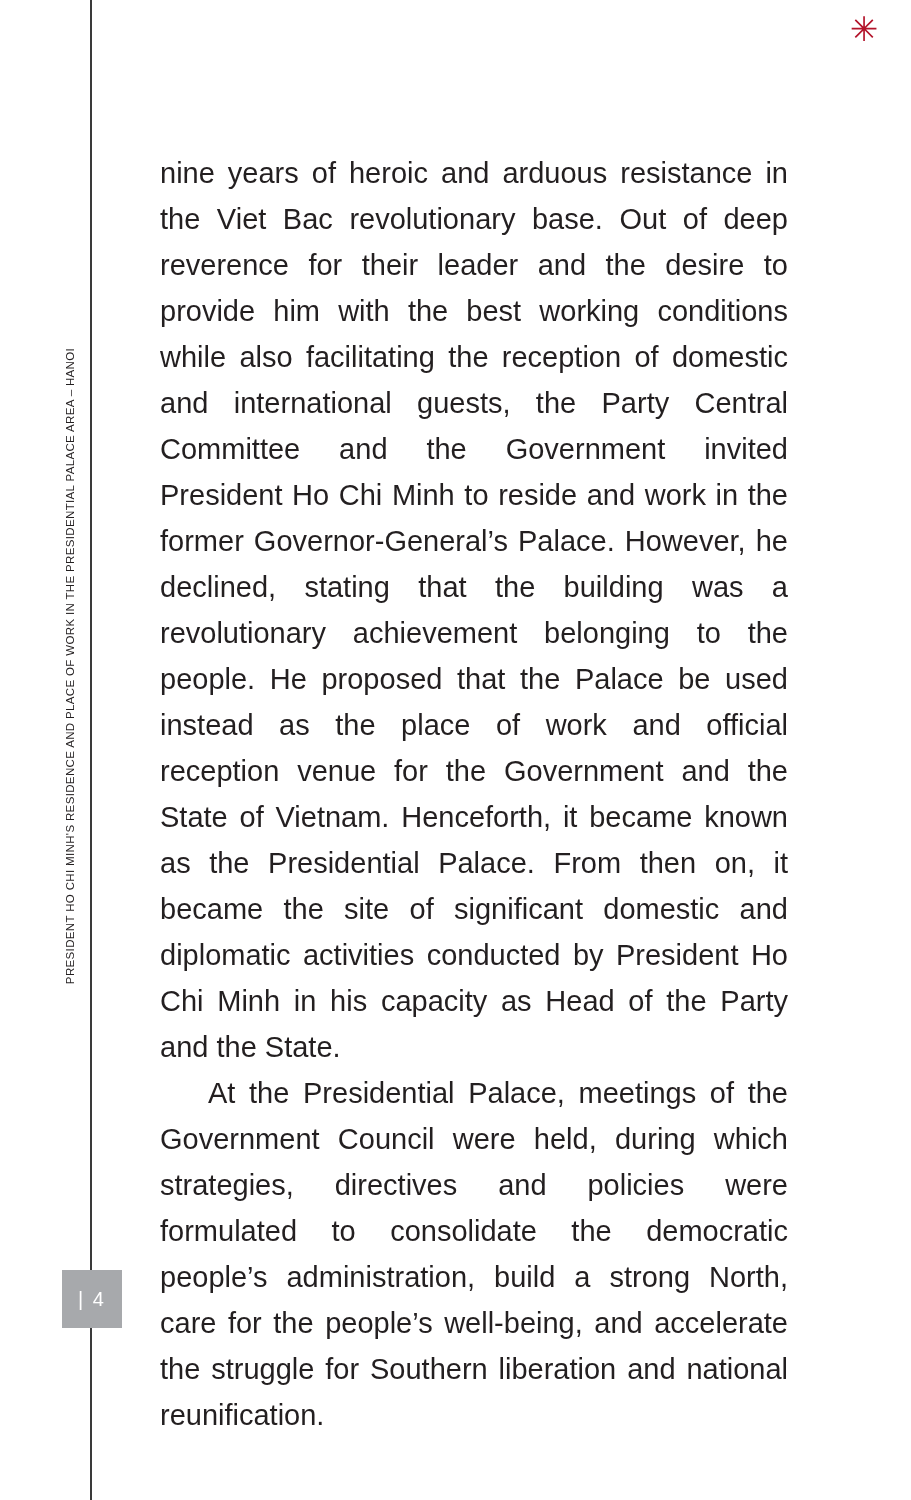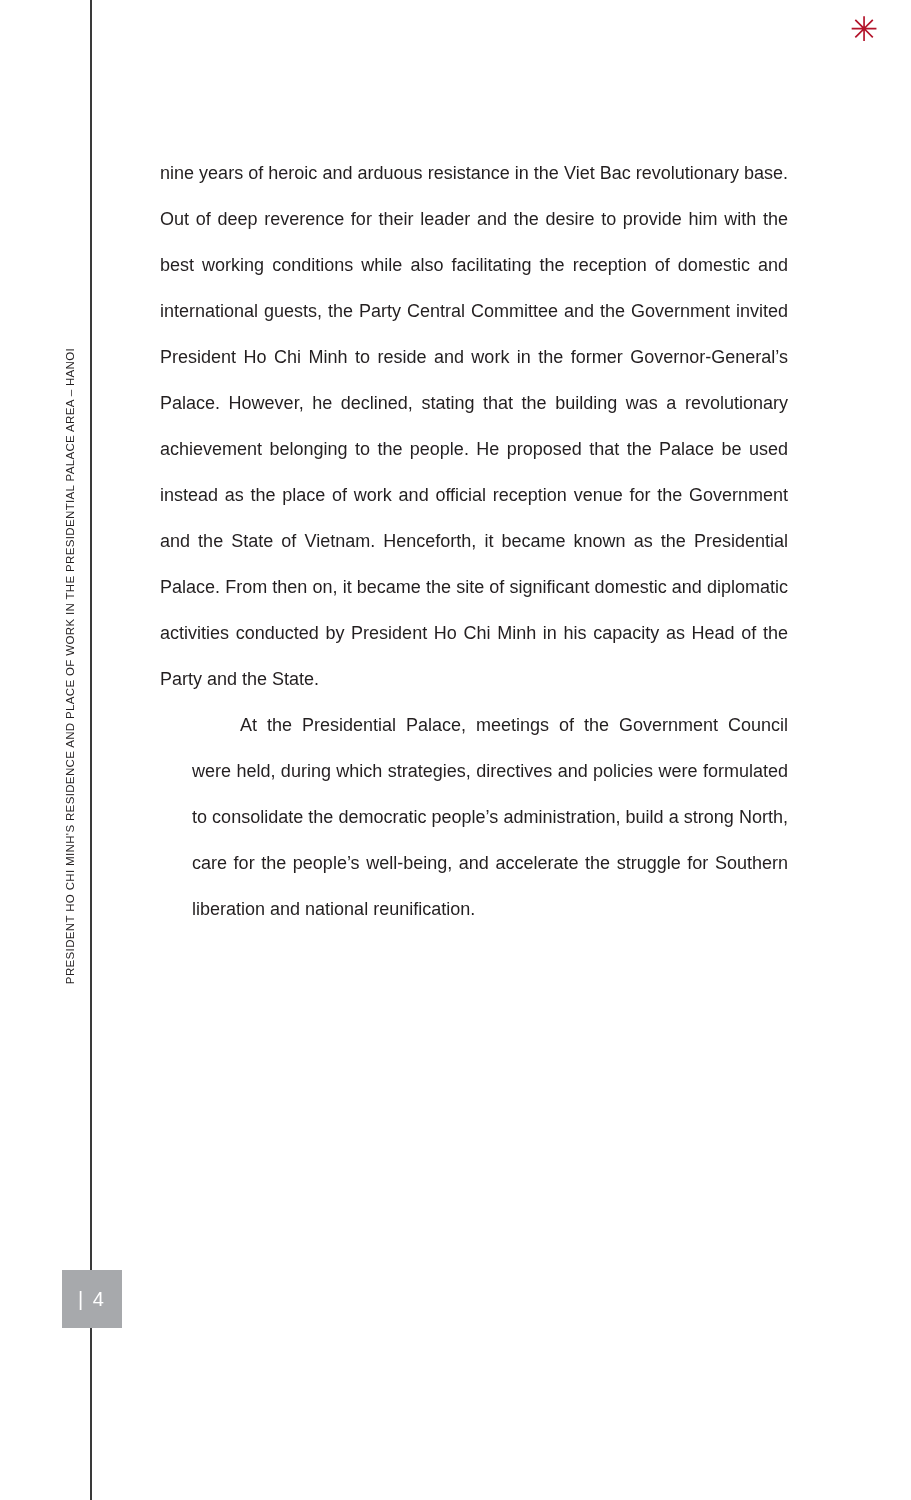--- a/index.html
+++ b/index.html
@@ -90,32 +90,31 @@
 
   
   .text-column {
     position: absolute;
     left: 160px;
     top: 150px;
     width: 628px;
   }
   .body-par {
     margin: 0;
-    font-size: 18px;
+    font-size: 29px;
     line-height: 46px;
     text-align: justify;
     text-justify: inter-word;
     color: #231f20;
     font-family: "Liberation Sans", sans-serif;
     -webkit-hyphens: none;
     hyphens: none;
   }
   .body-par.indent {
     text-indent: 48px;
-    margin-left: 32px;
   }
   .body-par.last-full::after {
     content: "";
     display: inline-block;
     width: 100%;
   }
 </style>
 </head>
 <body>
 

